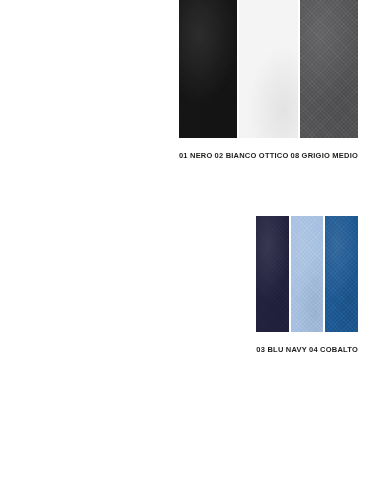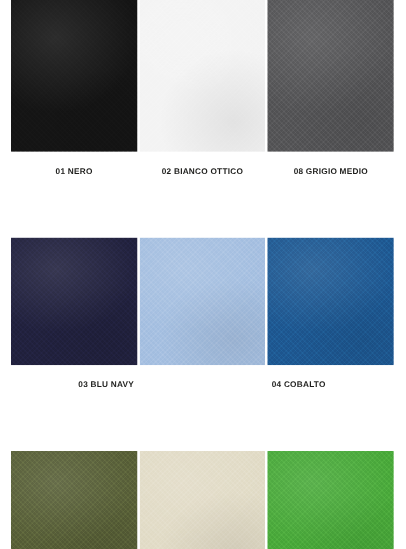--- a/index.html
+++ b/index.html
@@ -15,20 +15,21 @@
     -webkit-font-smoothing: antialiased;
   }
 
   .palette {
     width: 369px;
     height: 383px;
     box-sizing: border-box;
     padding: 0 11px 0 10px;
     display: flex;
     flex-direction: column;
+    align-items: flex-end;
   }
 
   .swatch-row {
     display: flex;
     flex-direction: column;
   }
   .row-1 { margin-top: 0; }
   .row-2 { margin-top: 56px; }
   .row-3 { margin-top: 56px; }
 

